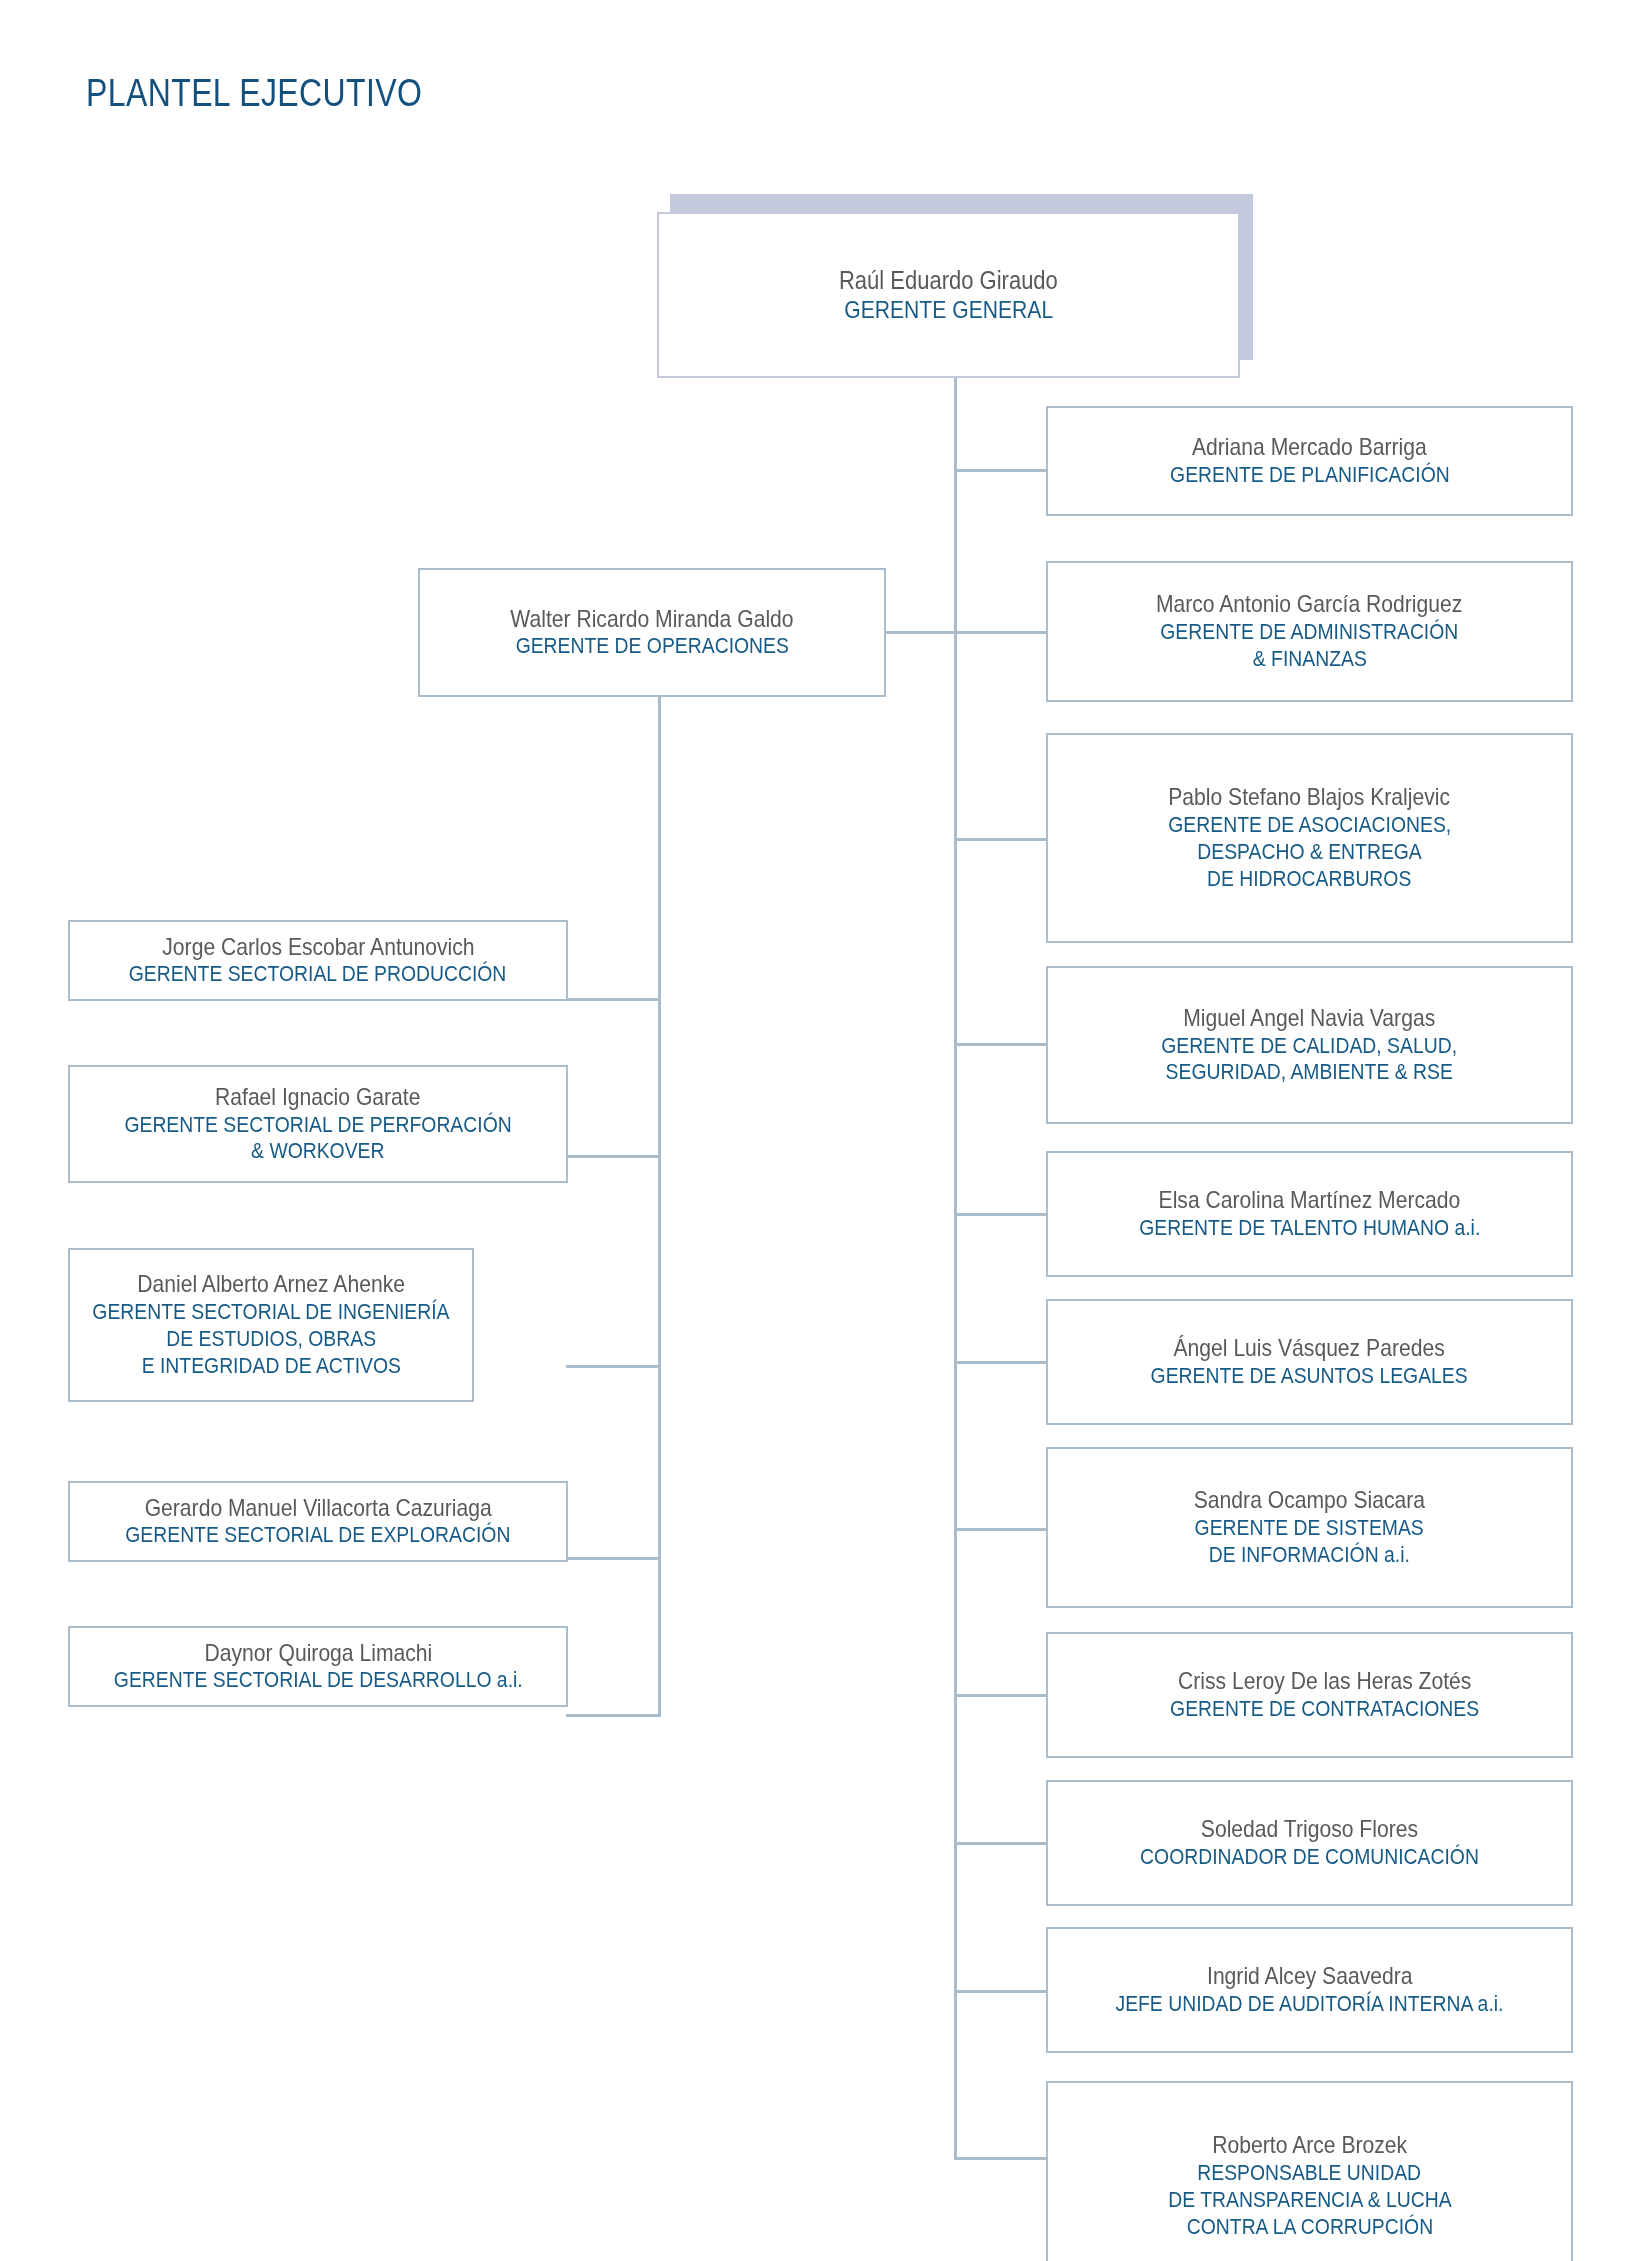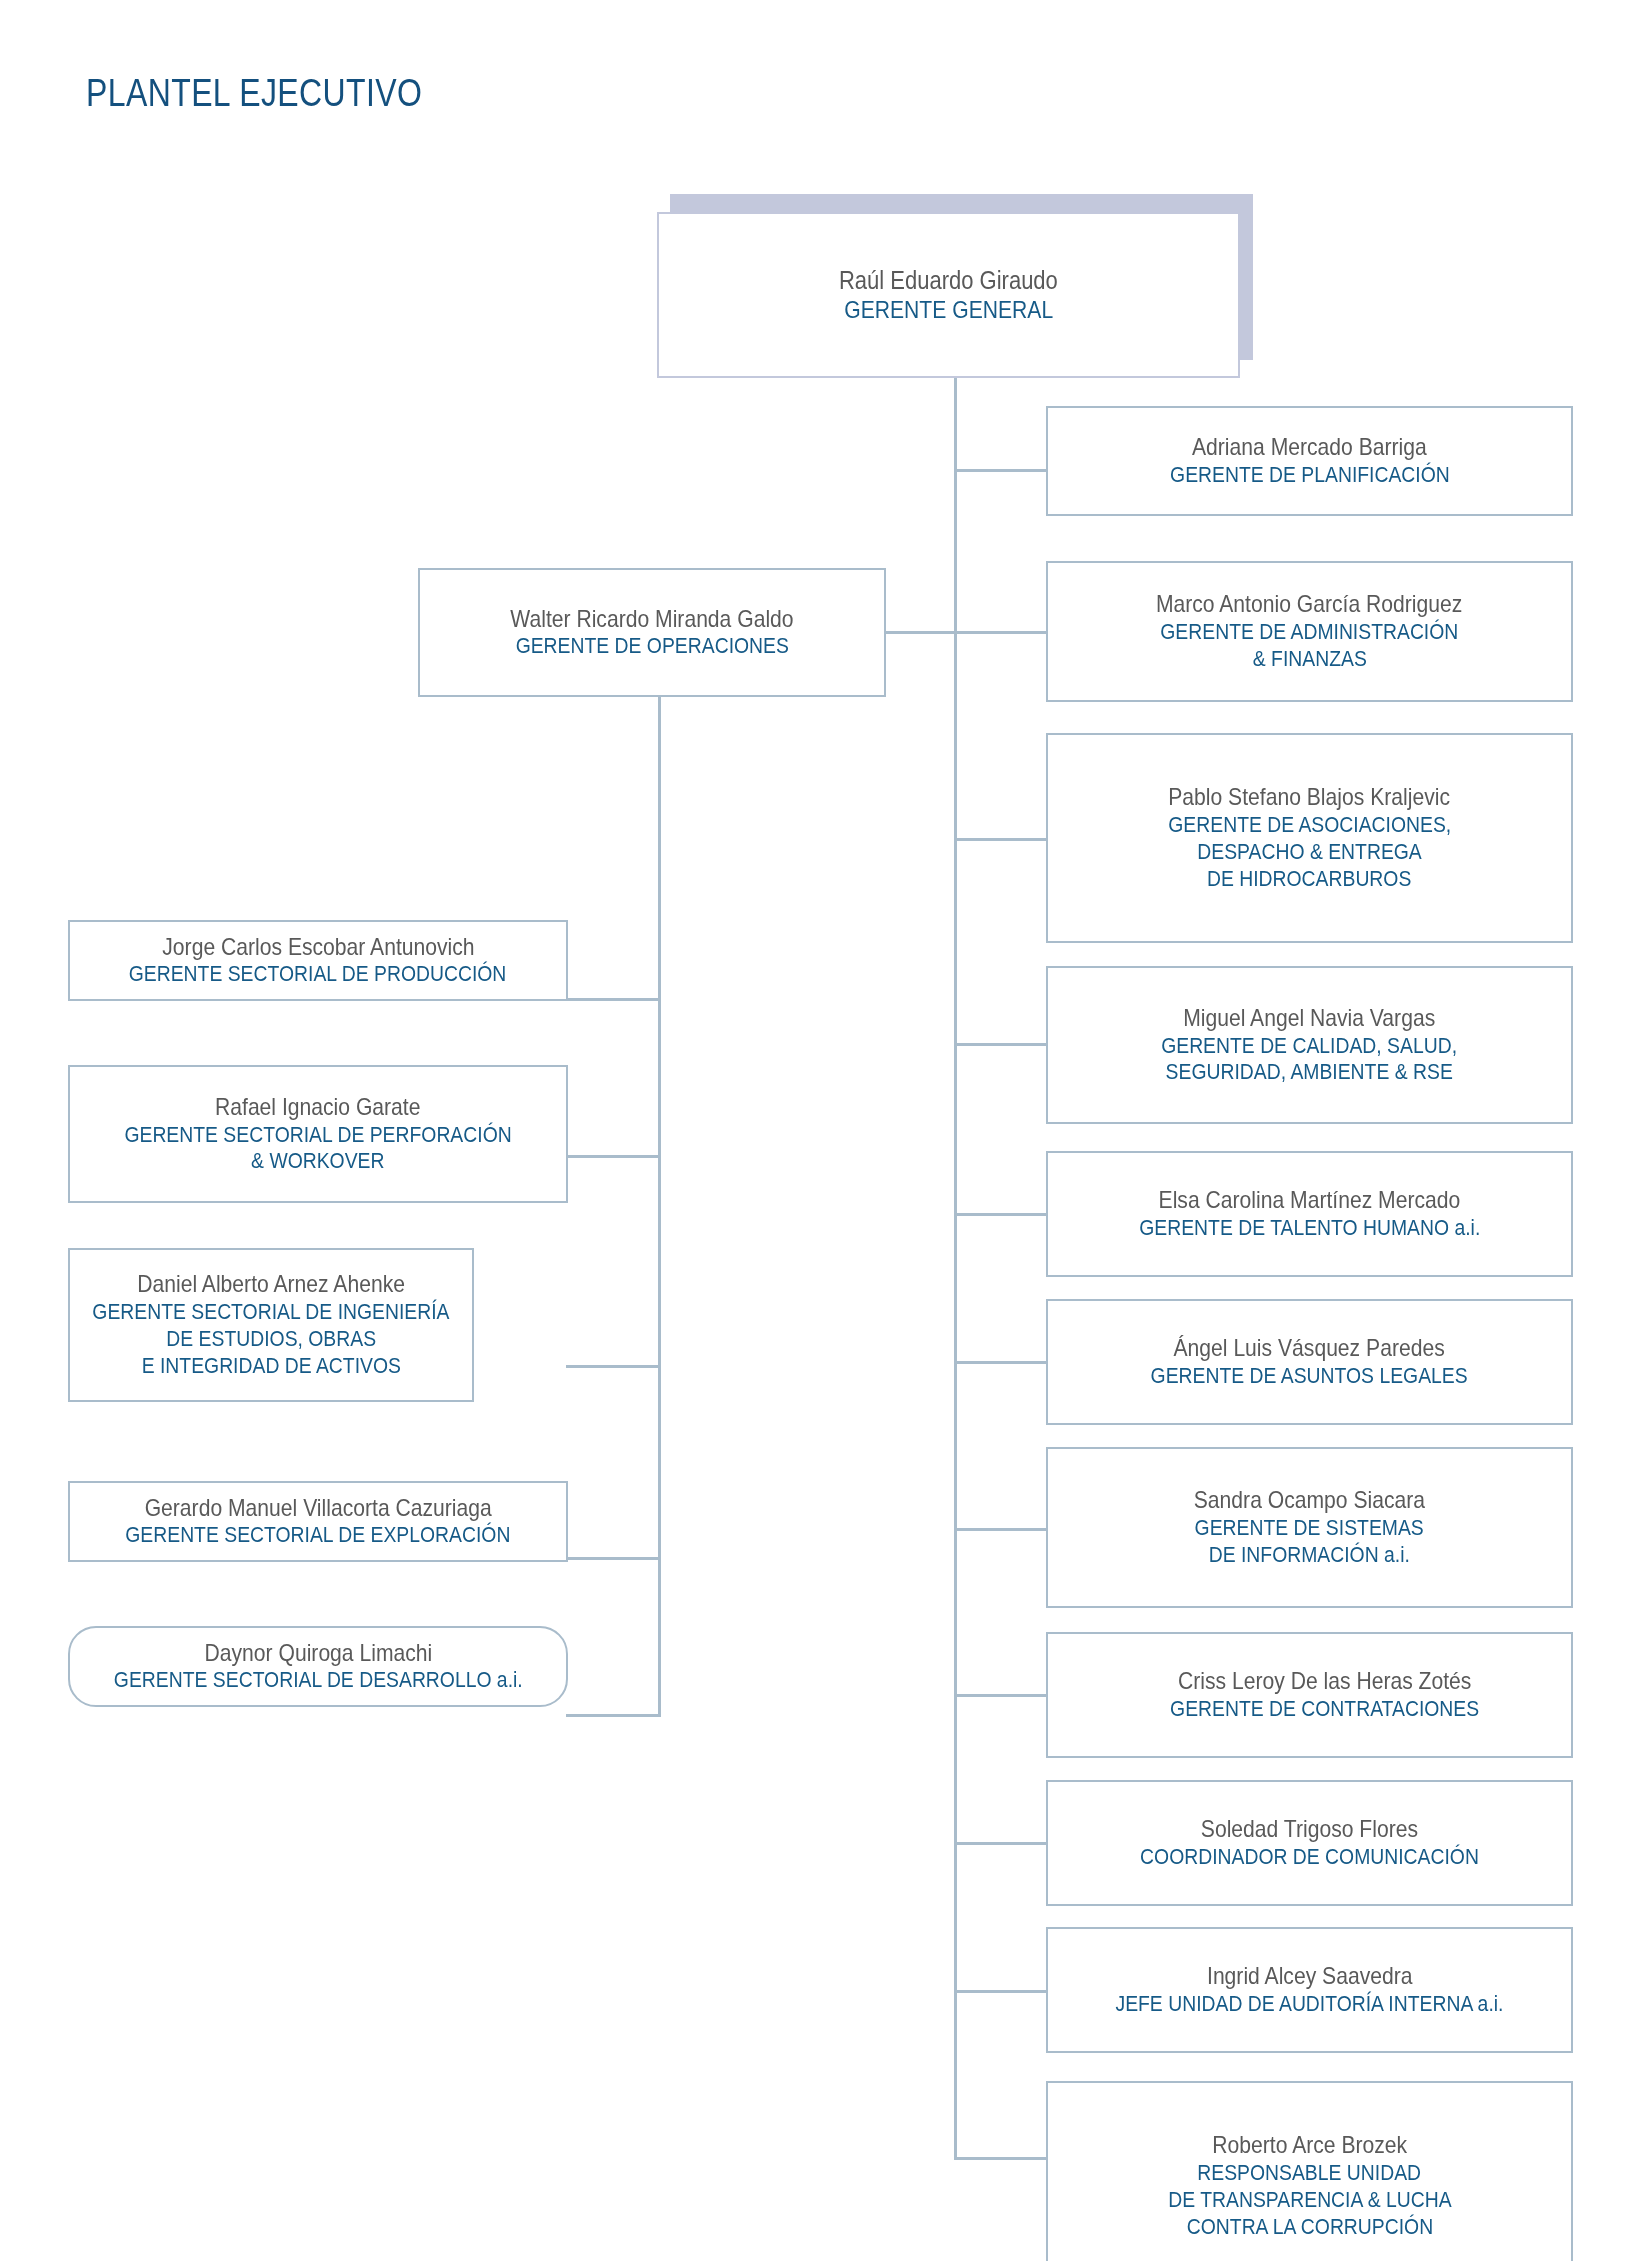--- a/index.html
+++ b/index.html
@@ -187,37 +187,37 @@
     <div class="role">RESPONSABLE UNIDAD</div>
     <div class="role">DE TRANSPARENCIA &amp; LUCHA</div>
     <div class="role">CONTRA LA CORRUPCIÓN</div>
   </div>
 
   <div class="node" style="left:68px; top:920px; width:500px; height:81px;">
     <div class="person">Jorge Carlos Escobar Antunovich</div>
     <div class="role">GERENTE SECTORIAL DE PRODUCCIÓN</div>
   </div>
 
-  <div class="node" style="left:68px; top:1065px; width:500px; height:138px;">
+  <div class="node" style="left:68px; top:1065px; width:500px; height:118px;">
     <div class="person">Rafael Ignacio Garate</div>
     <div class="role">GERENTE SECTORIAL DE PERFORACIÓN</div>
     <div class="role">&amp; WORKOVER</div>
   </div>
 
   <div class="node" style="left:68px; top:1248px; width:406px; height:154px;">
     <div class="person">Daniel Alberto Arnez Ahenke</div>
     <div class="role">GERENTE SECTORIAL DE INGENIERÍA</div>
     <div class="role">DE ESTUDIOS, OBRAS</div>
     <div class="role">E INTEGRIDAD DE ACTIVOS</div>
   </div>
 
   <div class="node" style="left:68px; top:1481px; width:500px; height:81px;">
     <div class="person">Gerardo Manuel Villacorta Cazuriaga</div>
     <div class="role">GERENTE SECTORIAL DE EXPLORACIÓN</div>
   </div>
 
-  <div class="node" style="left:68px; top:1626px; width:500px; height:81px;border-radius:28px;">
+  <div class="node" style="left:68px; top:1626px; width:500px; height:81px;">
     <div class="person">Daynor Quiroga Limachi</div>
     <div class="role">GERENTE SECTORIAL DE DESARROLLO a.i.</div>
   </div>
 
 </div>
 
 
 </body></html>

